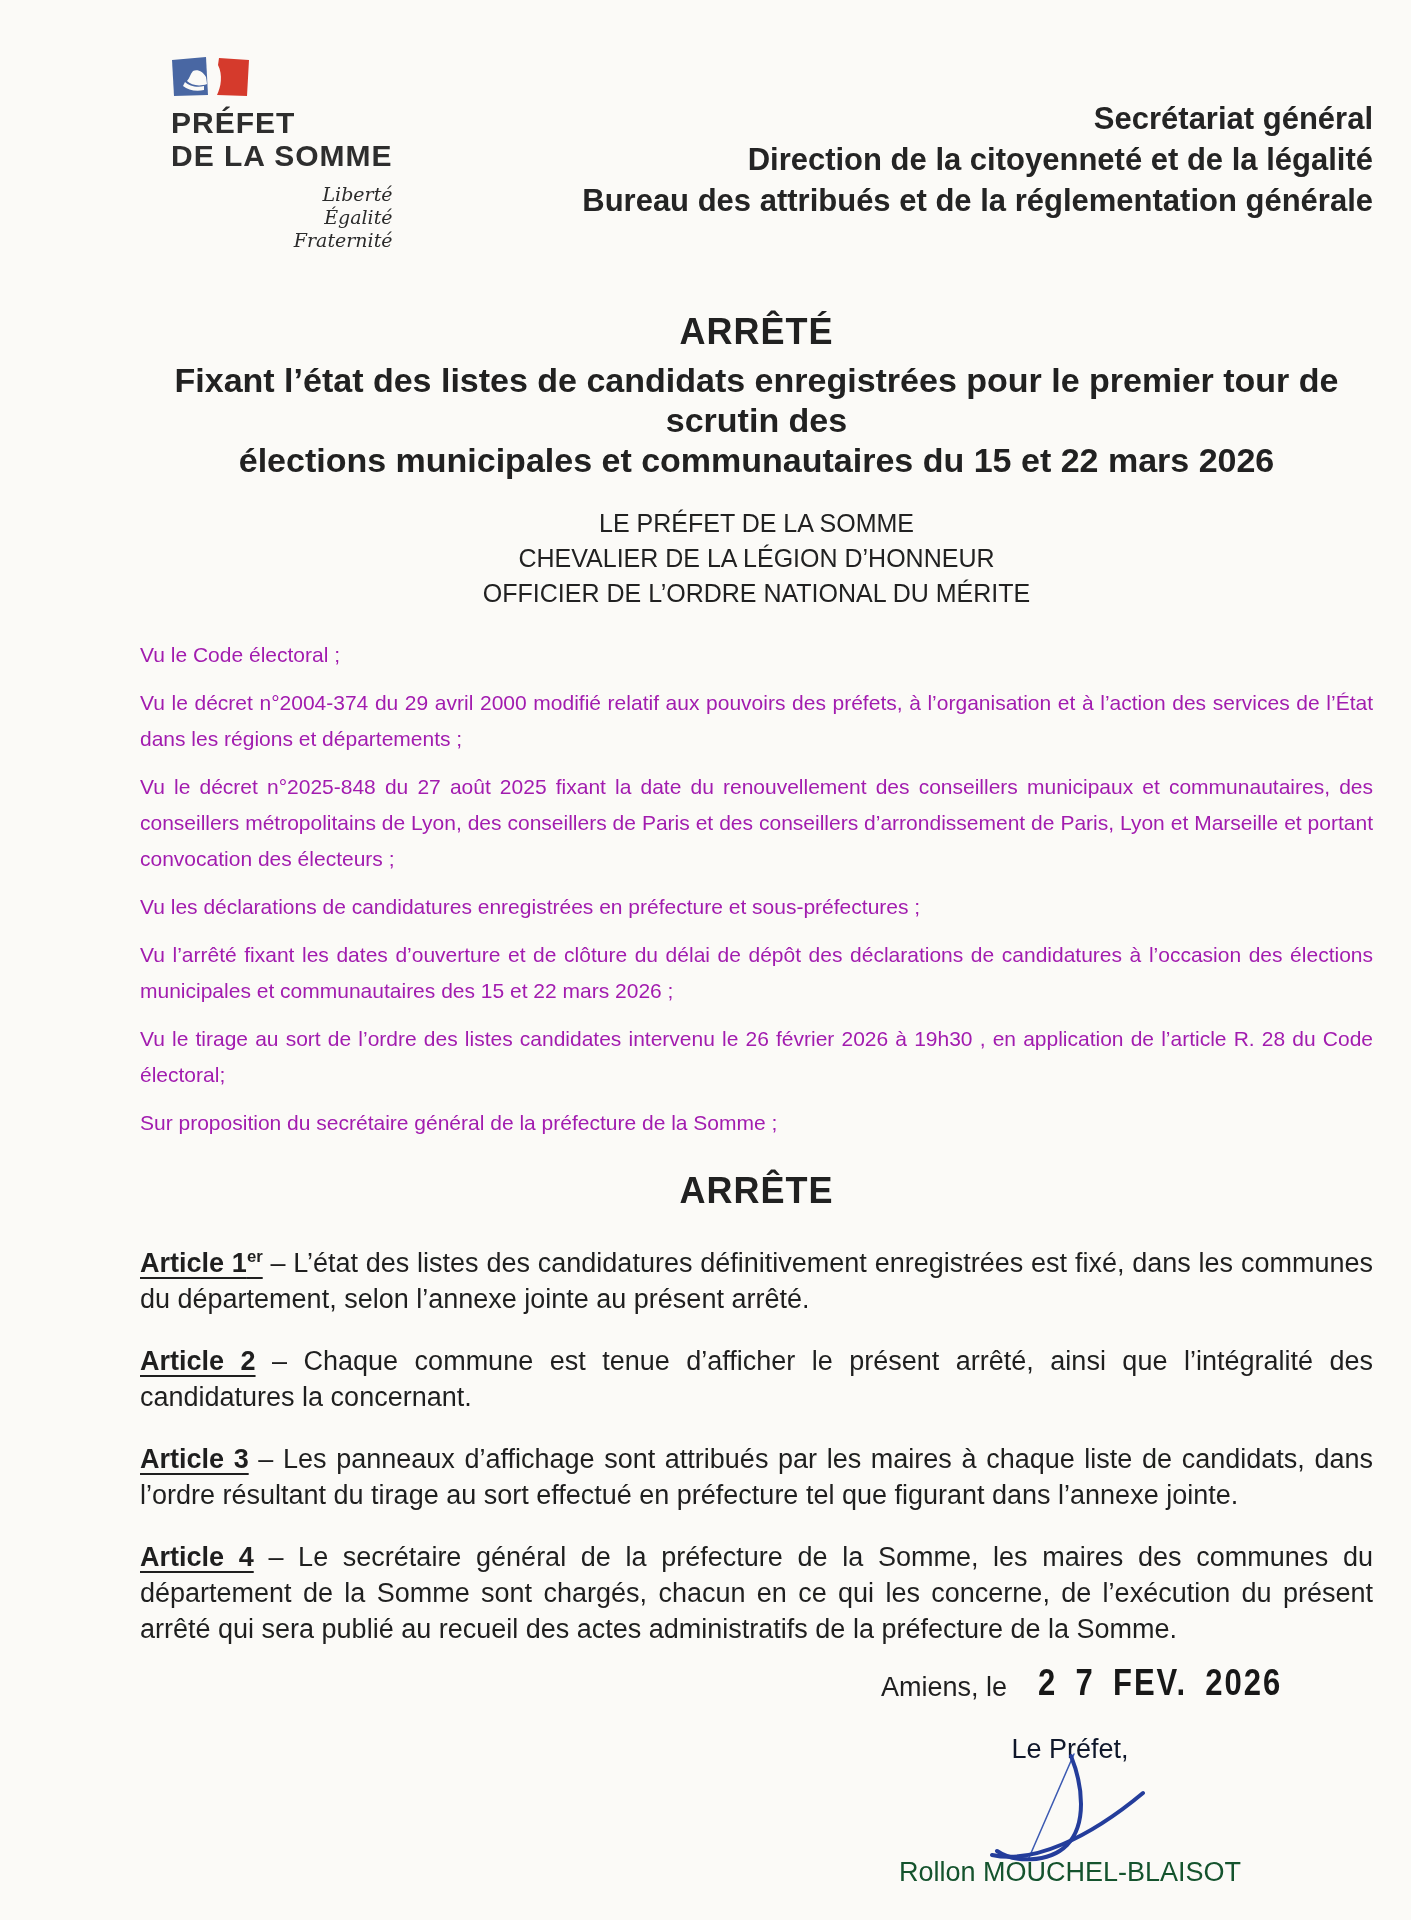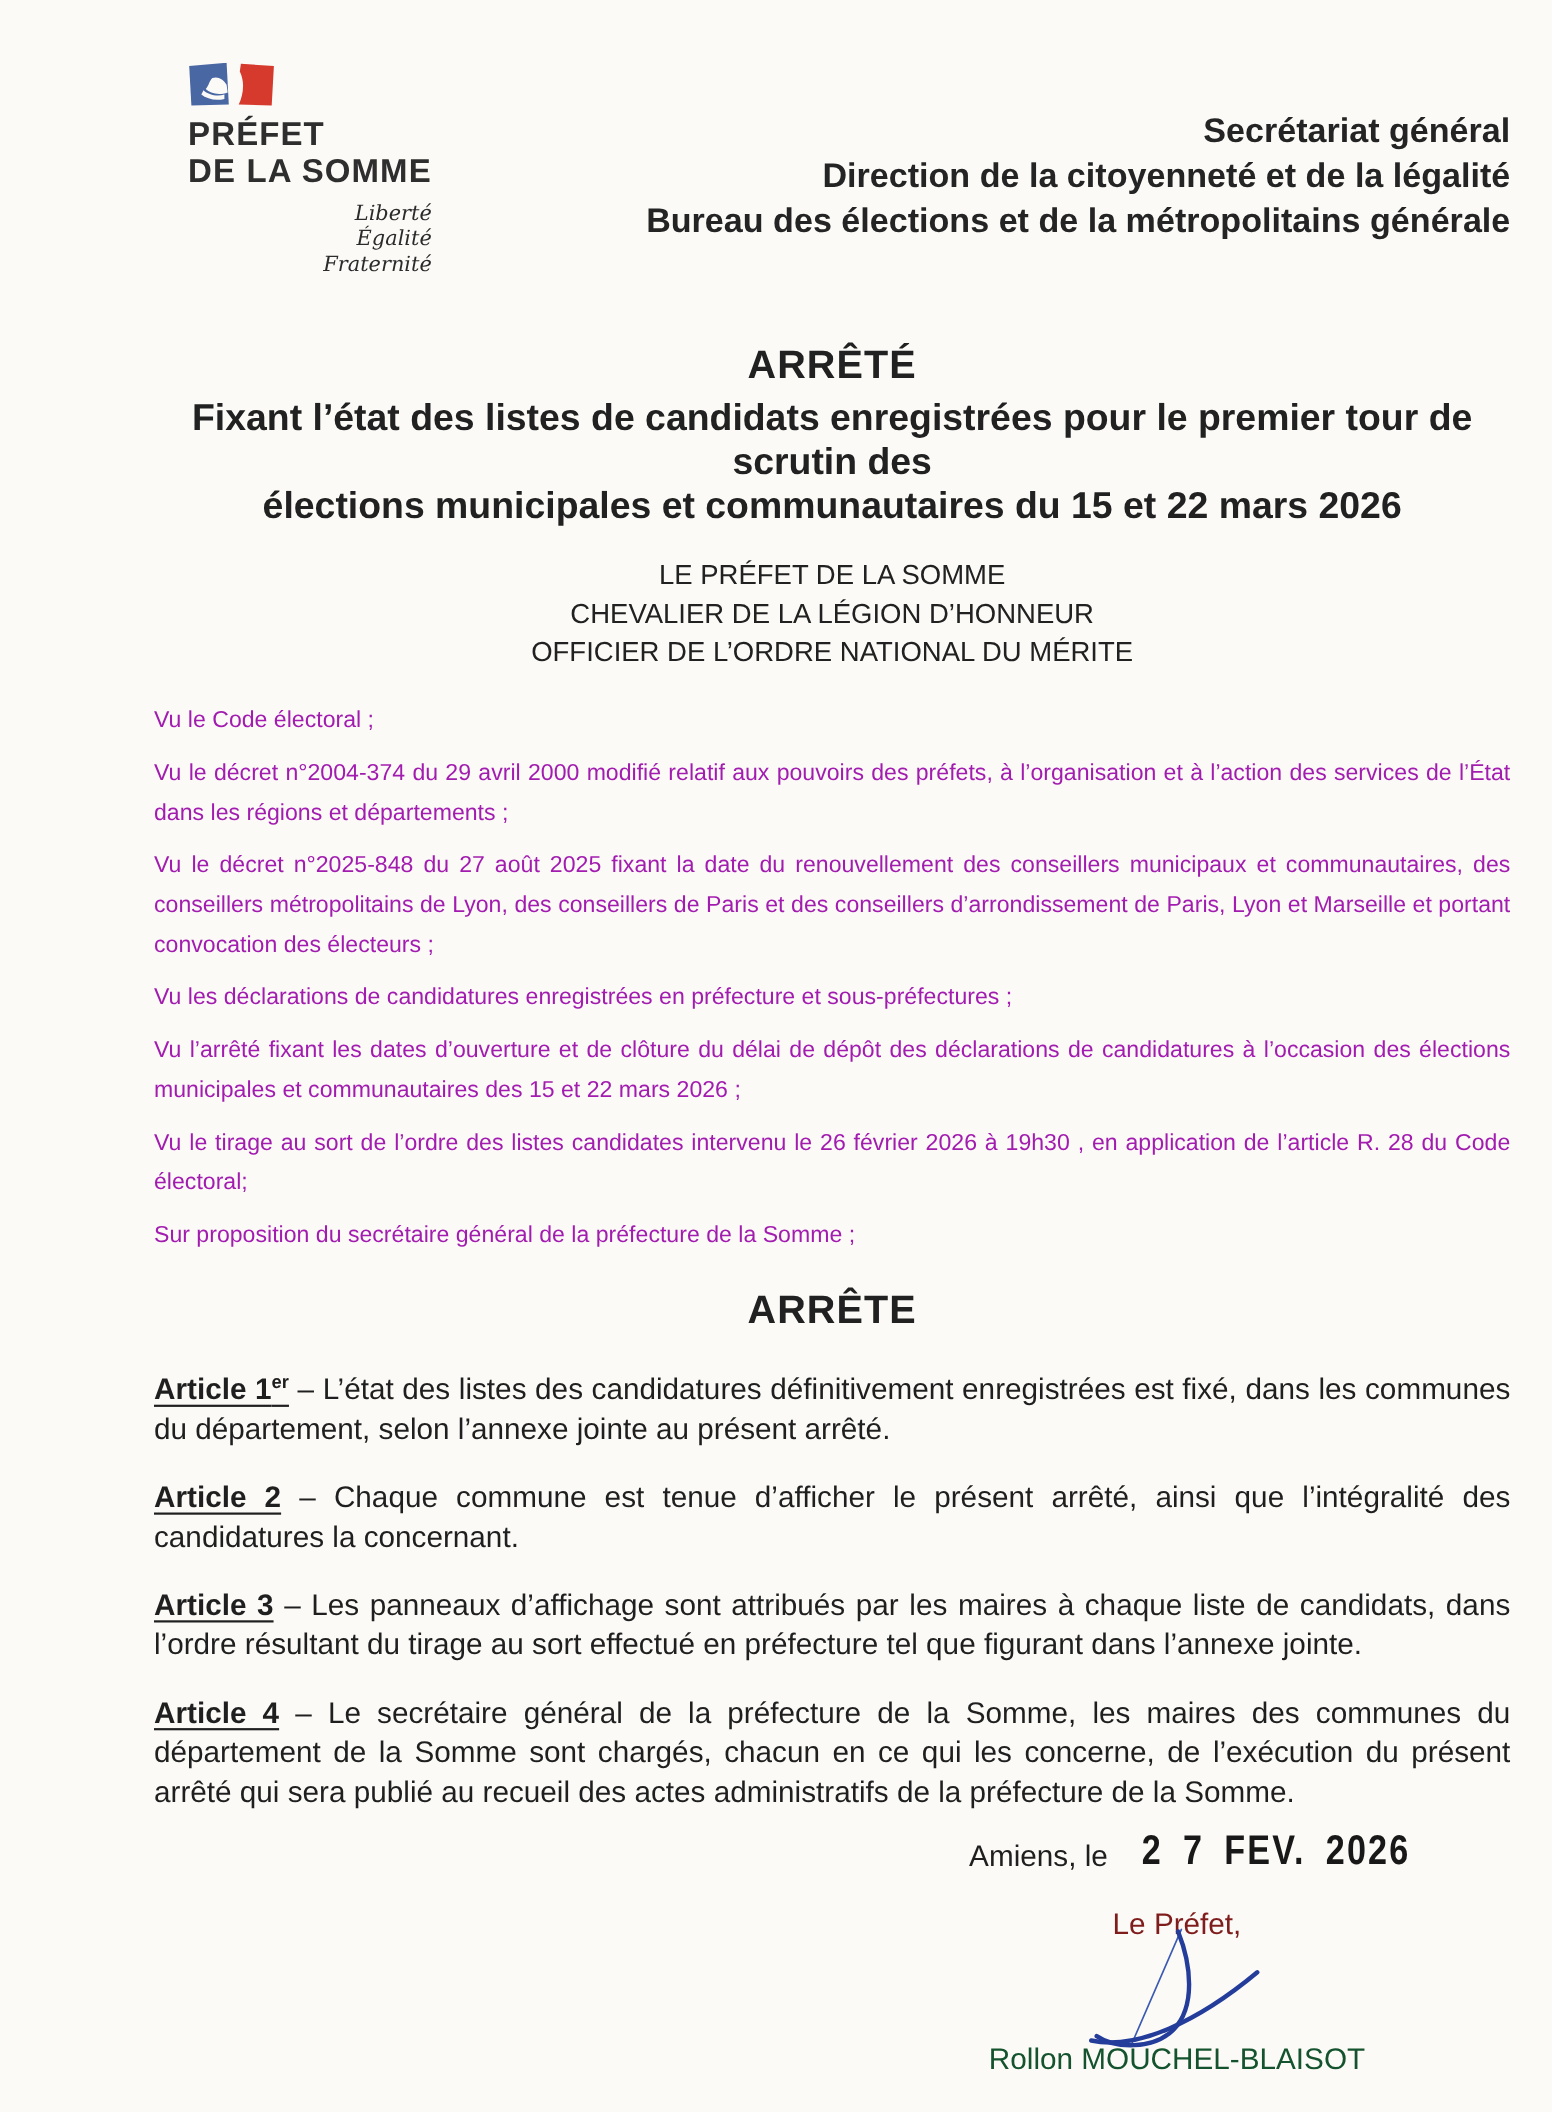--- a/index.html
+++ b/index.html
@@ -60,21 +60,21 @@
   .dateline{ margin:6px 0 0 741px; white-space:nowrap; }
   .place{ font-size:27px; color:#1f1f1f; }
   .stamp{
     display:inline-block; margin-left:26px;
     font-weight:700; font-size:32px; letter-spacing:2px; word-spacing:8px;
     transform:scaleY(1.18) scaleX(0.97); transform-origin:left bottom;
     color:#181818;
   }
 
   .sig-block{ width:360px; margin:30px 0 0 750px; text-align:center; }
-  .sig-title{ font-size:27px; color:#7f1d1d; }
+  .sig-title{ font-size:27px; color:#0f172a; }
   .sig-scribble{ display:block; margin:-16px auto -14px auto; }
   .sig-name{ font-size:27px; color:#14532d; }
 </style>
 </head>
 <body>
 
 <div class="page">
 
   <header class="masthead">
     <div class="brand">
@@ -90,21 +90,21 @@
       <div class="motto">
         <div>Liberté</div>
         <div>Égalité</div>
         <div>Fraternité</div>
       </div>
     </div>
 
     <div class="service">
       <div>Secrétariat général</div>
       <div>Direction de la citoyenneté et de la légalité</div>
-      <div>Bureau des élections et de la métropolitains générale</div>
+      <div>Bureau des attribués et de la réglementation générale</div>
     </div>
   </header>
 
   <section class="title-block">
     <h1>ARRÊTÉ</h1>
     <div class="subtitle">
       <div>Fixant l’état des listes de candidats enregistrées pour le premier tour de scrutin des</div>
       <div>élections municipales et communautaires du 15 et 22 mars 2026</div>
     </div>
   </section>

